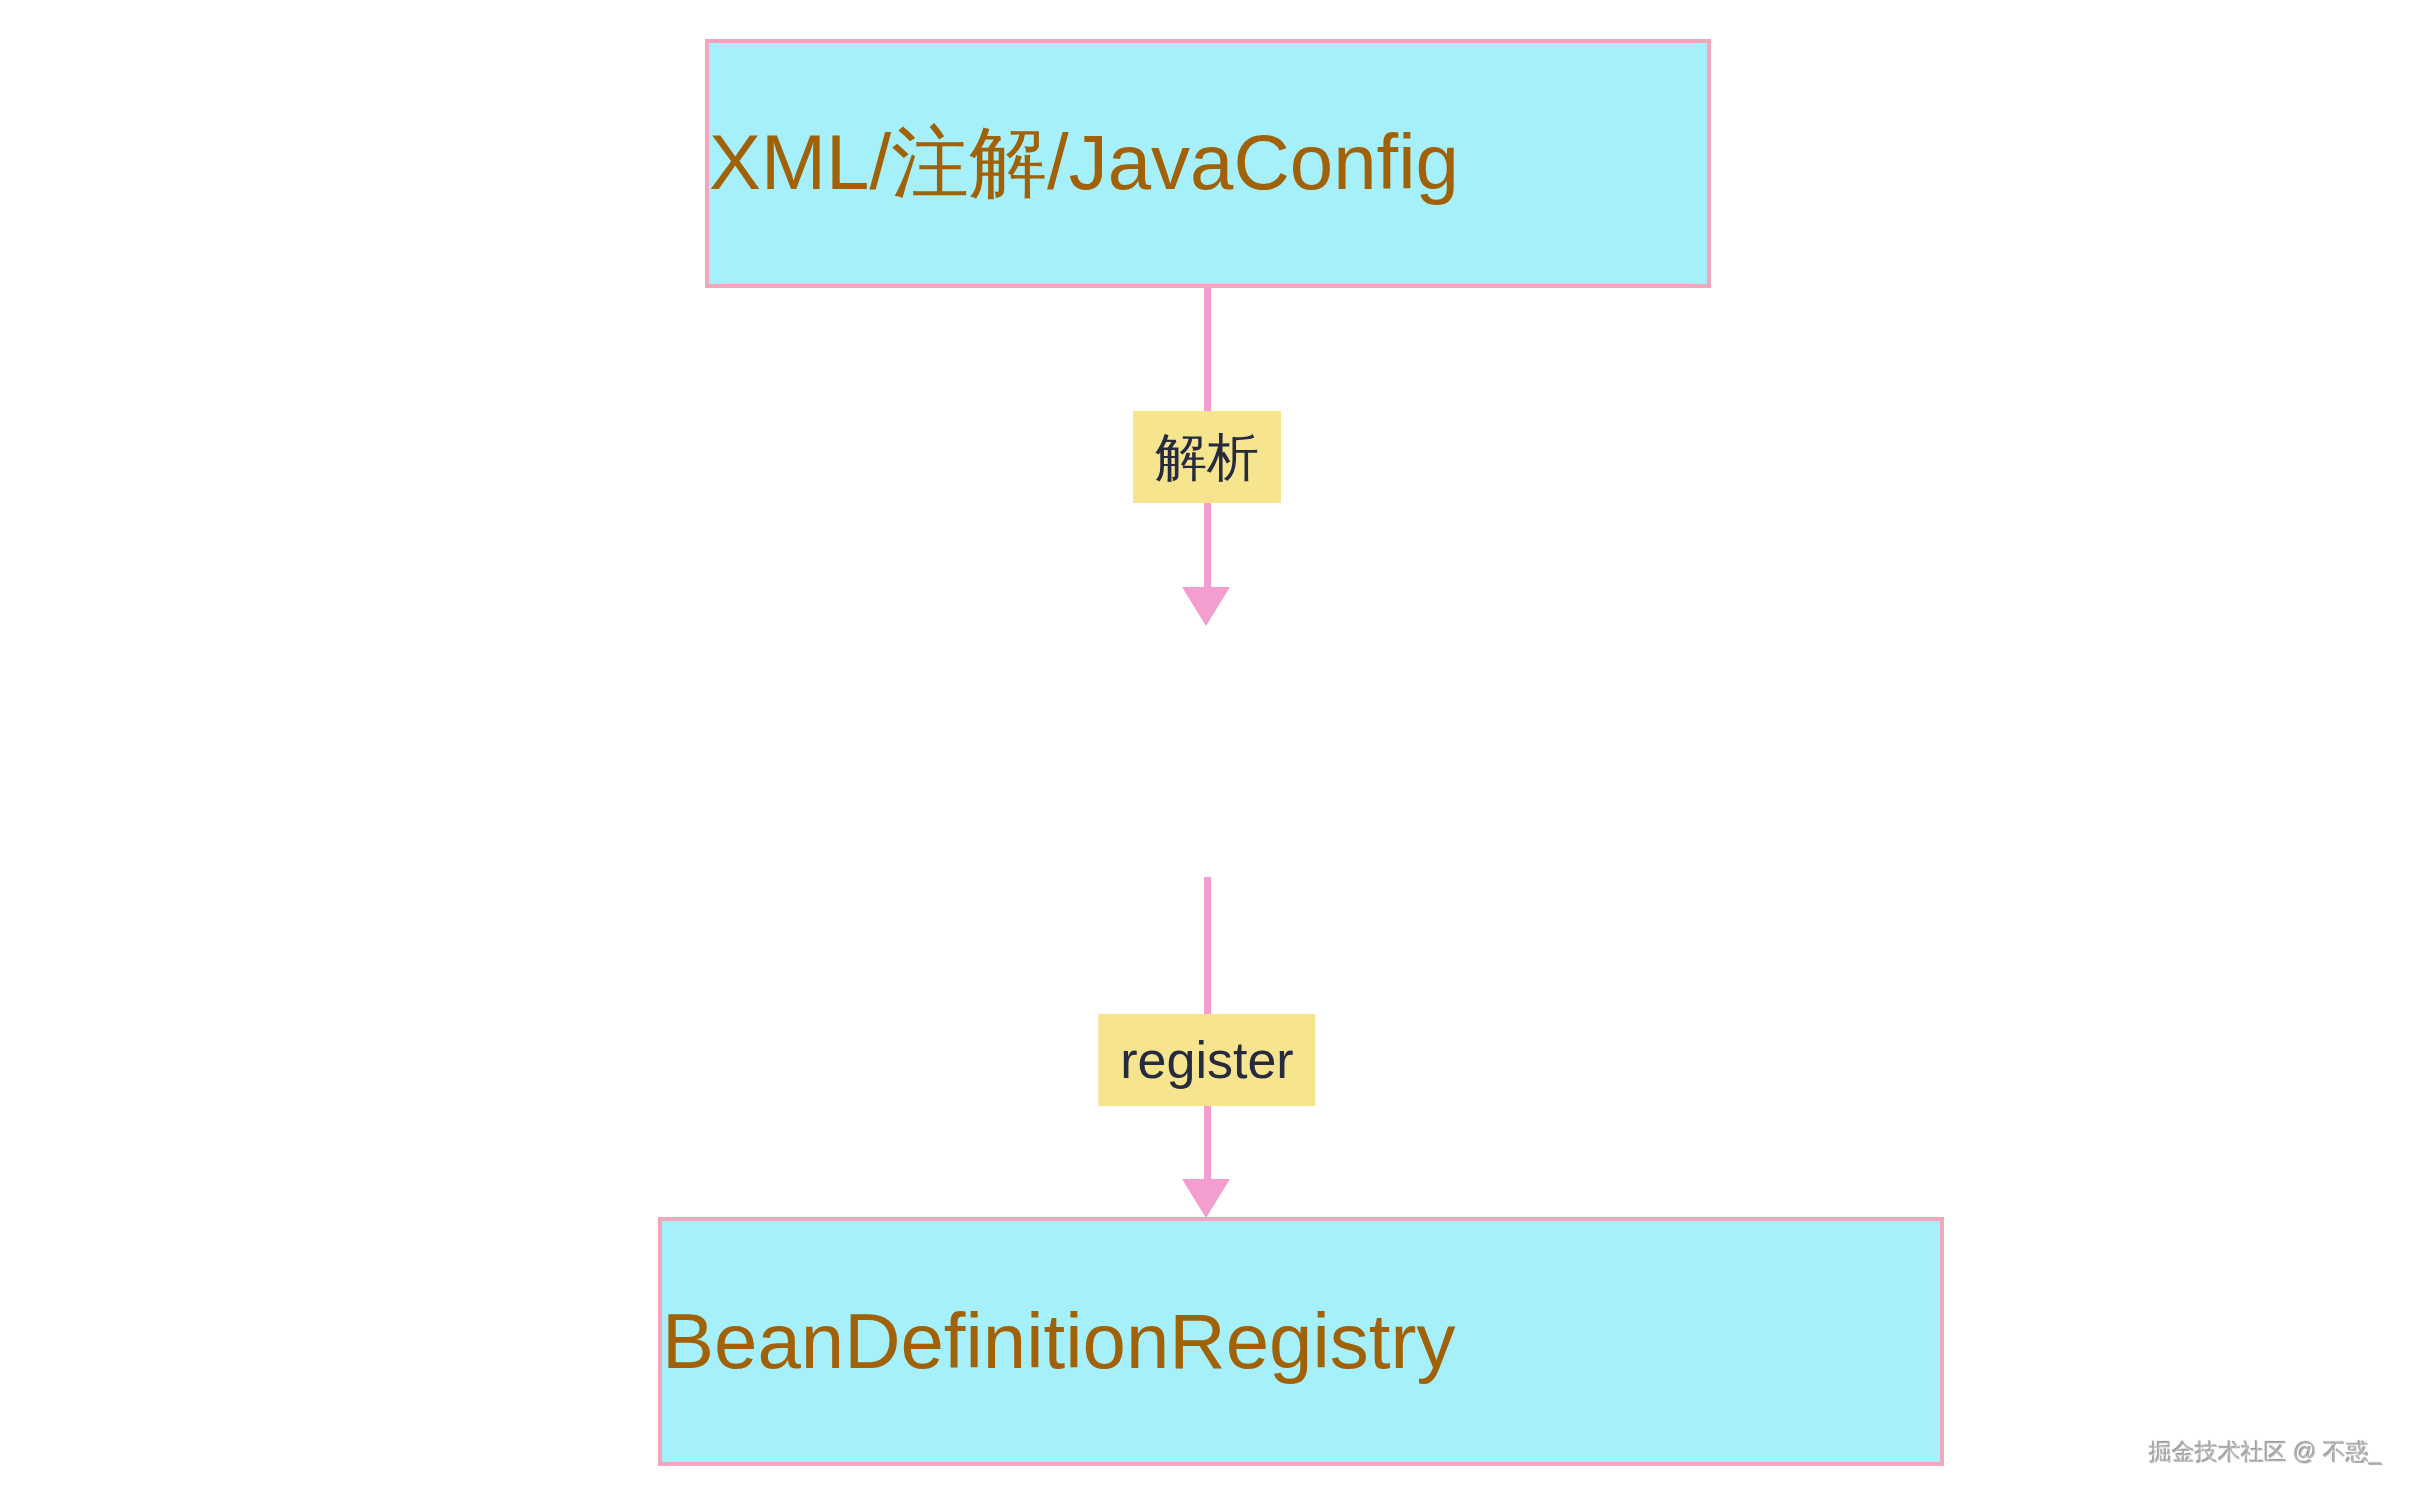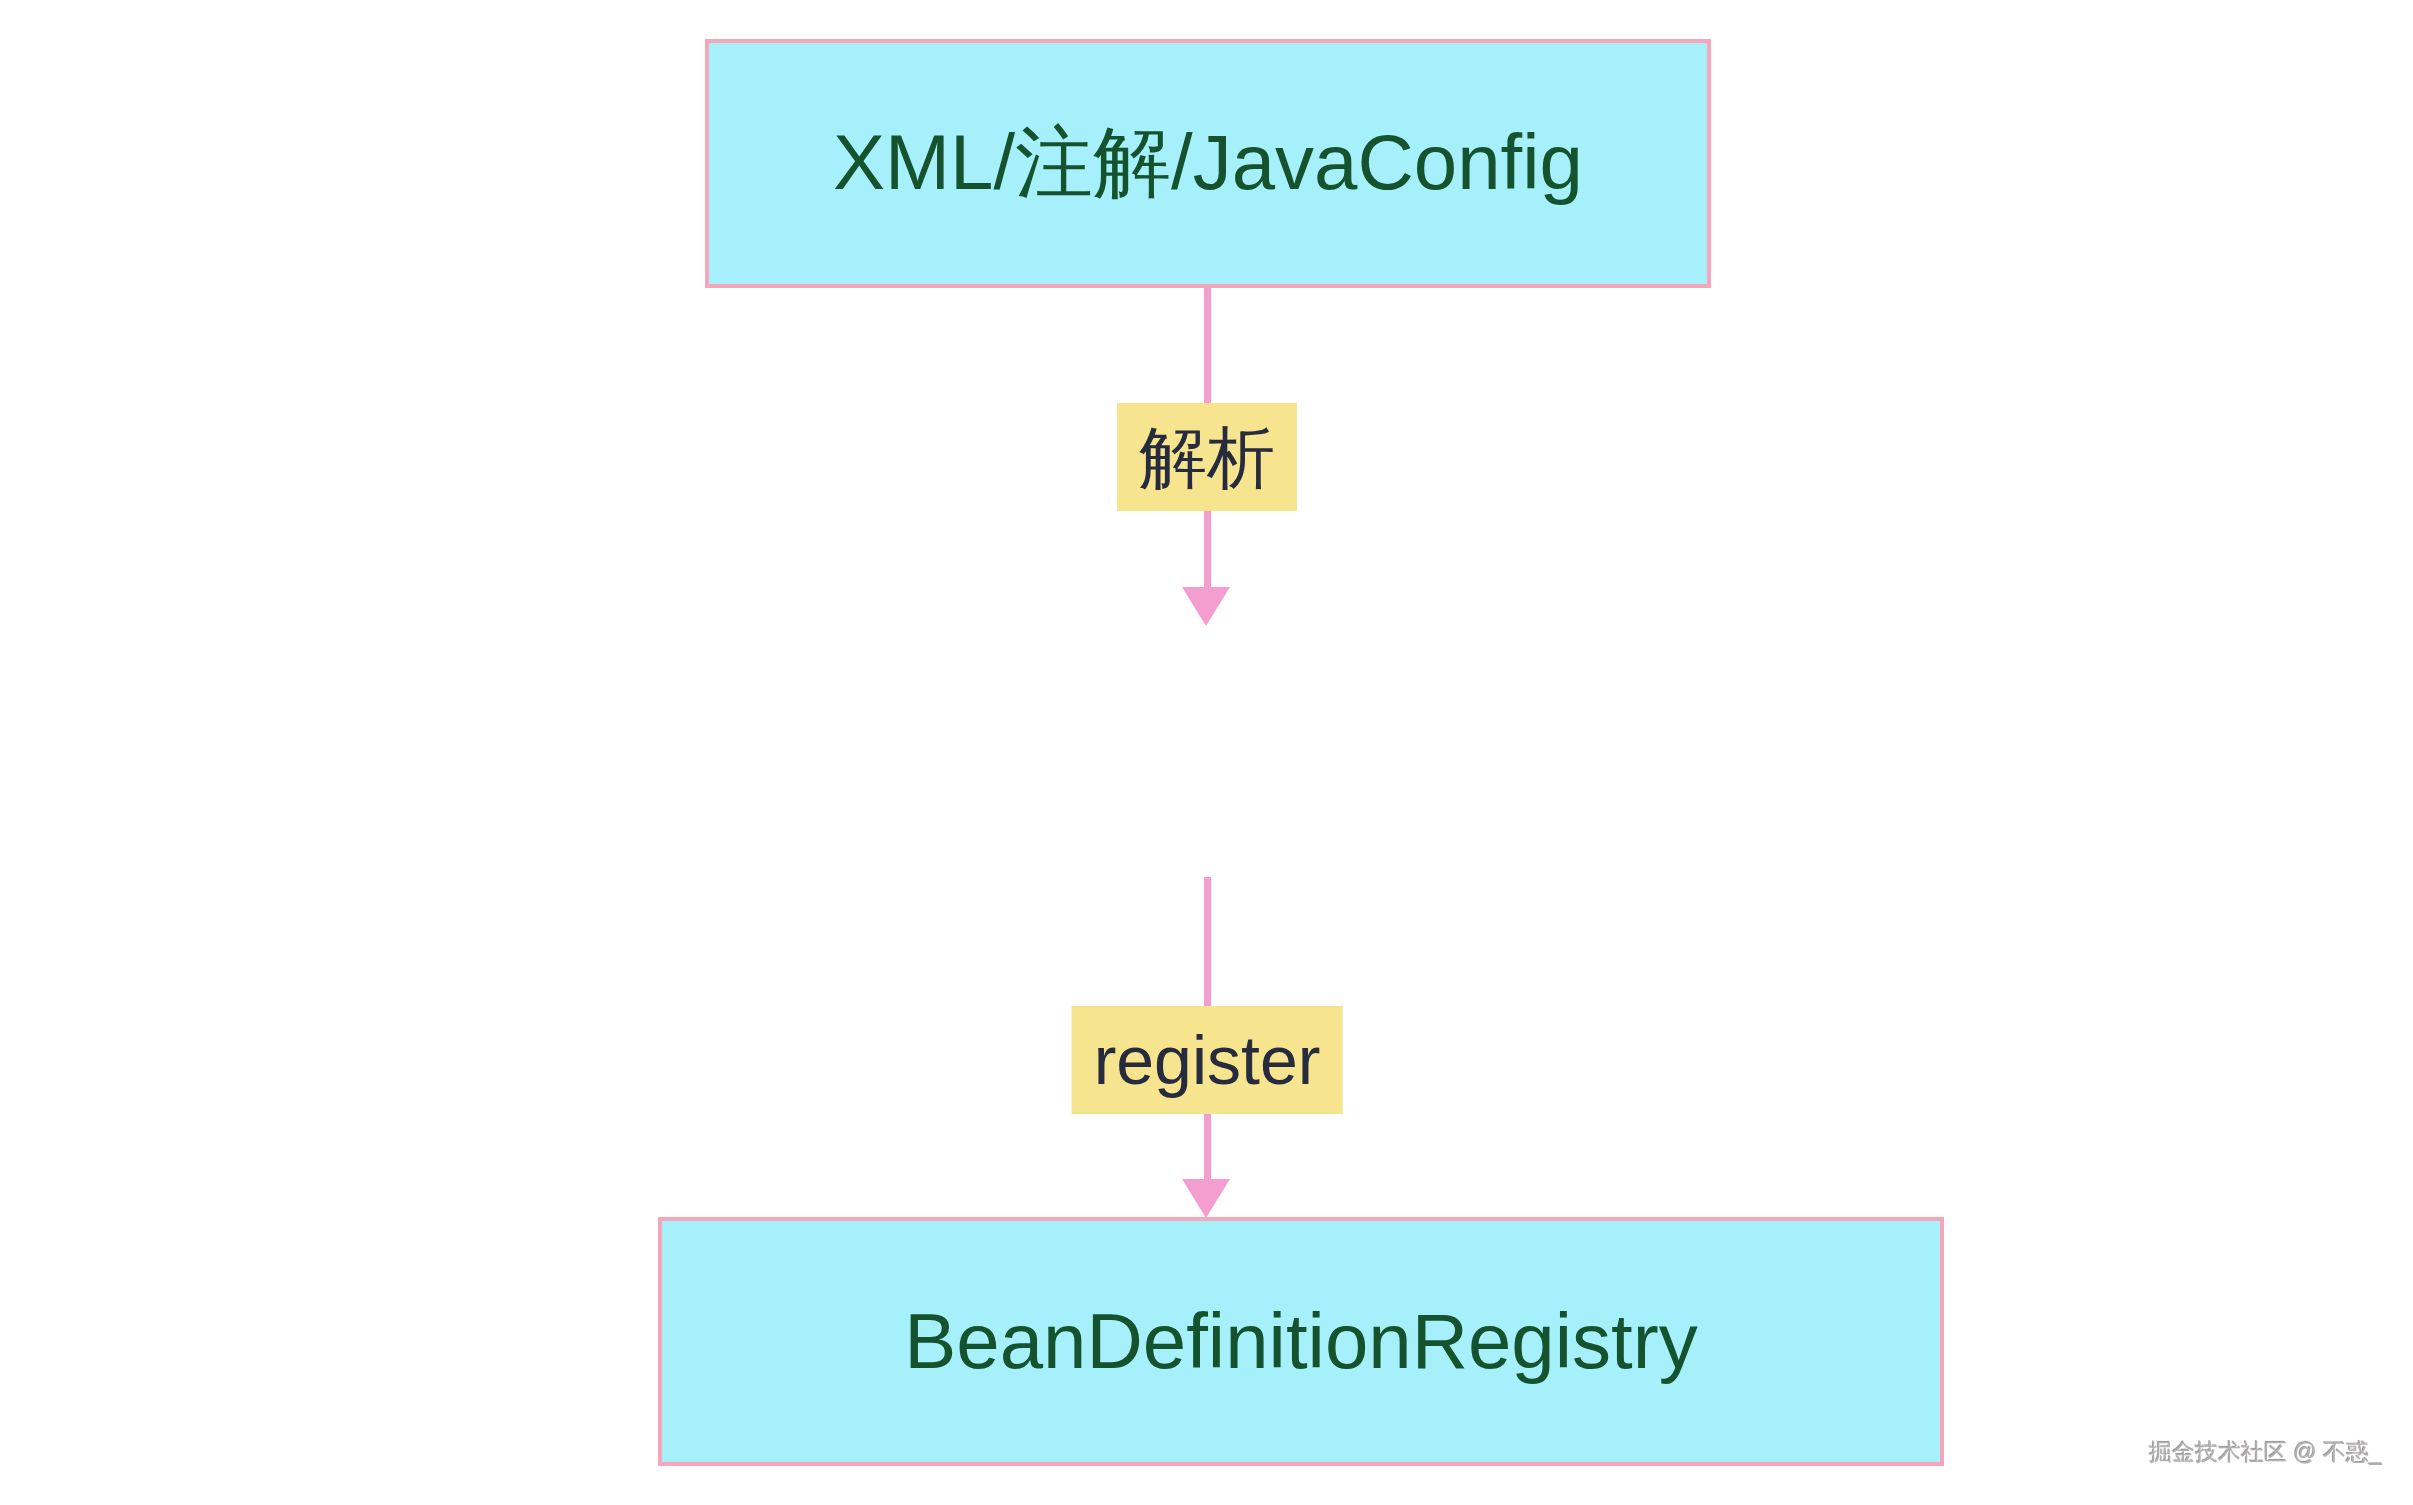--- a/index.html
+++ b/index.html
@@ -15,22 +15,22 @@
     background: #ffffff;
     overflow: hidden;
   }
   .node {
     position: absolute;
     box-sizing: border-box;
     background: #a5f0fa;
     border: 4.6px solid #f5a6bb;
     display: flex;
     align-items: center;
-    justify-content: center;
-    color: #14532d;
+    justify-content: flex-start;
+    color: #a16207;
     font-size: 78px;
     font-weight: 300;
     letter-spacing: 0px;
     white-space: nowrap;
   }
   .node-source   { left: 705px;  top: 39px;   width: 1006px; height: 249px; }
   .node-beandef  { left: 811px;  top: 626px;  width: 791px;  height: 250px; }
   .node-registry { left: 658px;  top: 1217px; width: 1286px; height: 249px; }
 
   .edge-line {
@@ -52,21 +52,21 @@
     left: 1182px;
   }
   .edge-head-1 { top: 587px; }
   .edge-head-2 { top: 1179px; }
 
   .edge-label {
     position: absolute;
     transform: translate(-50%, -50%);
     background: #f7e48e;
     color: #262b3e;
-    font-size: 68px;
+    font-size: 52px;
     font-weight: 300;
     line-height: 1.0;
     padding: 20px 22px;
     white-space: nowrap;
   }
   .edge-label-1 { left: 1207px; top: 457px; }
   .edge-label-2 { left: 1207px; top: 1060px; text-align: right; }
 
   .watermark {
     position: absolute;

